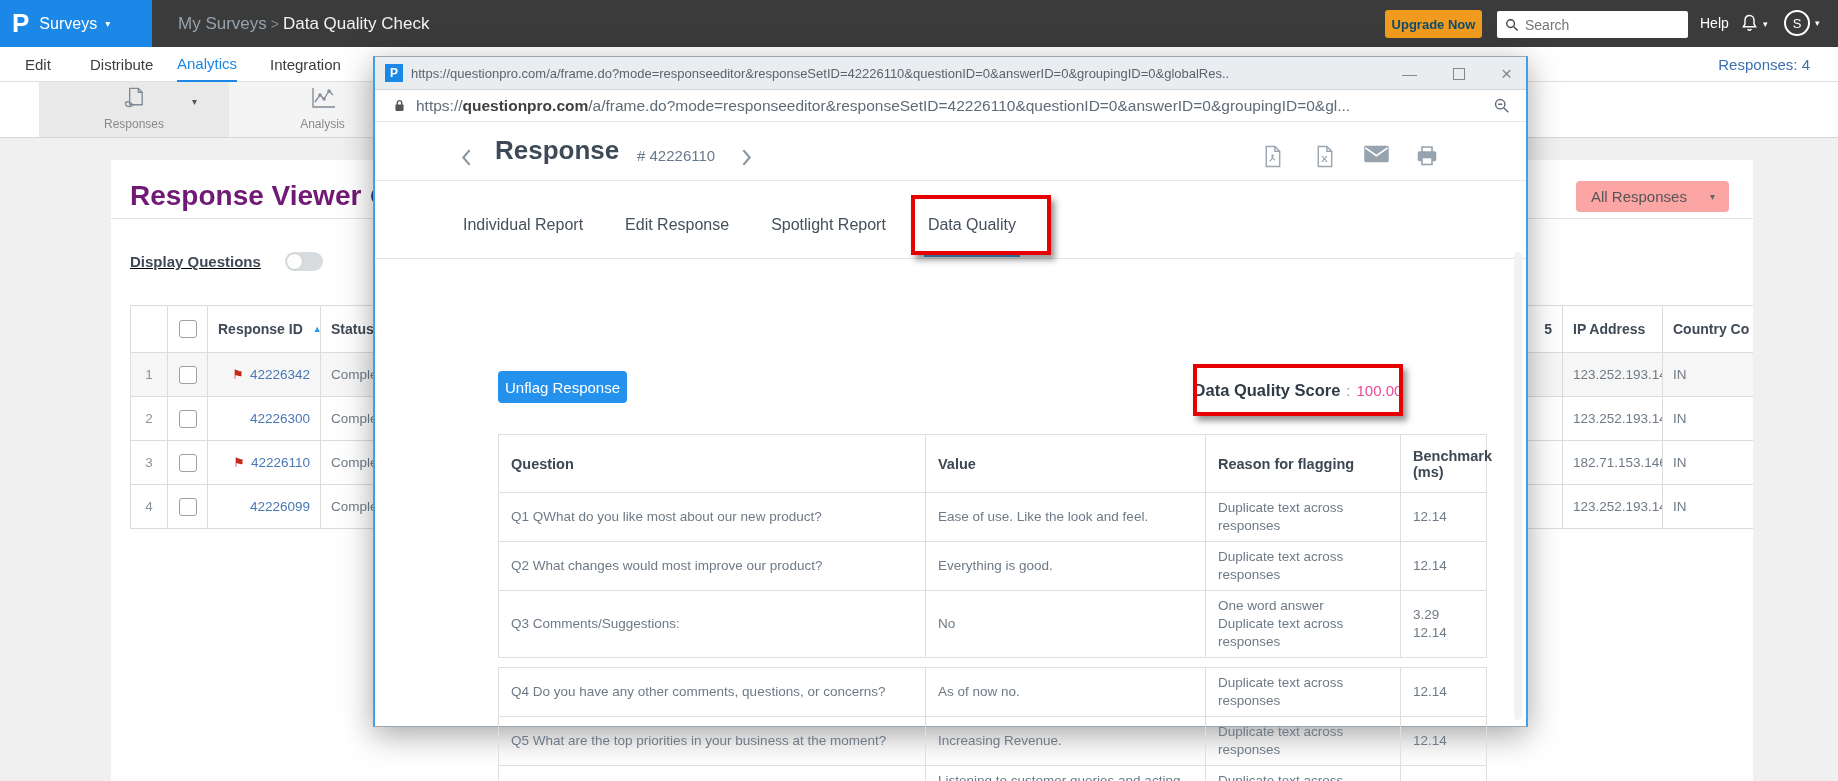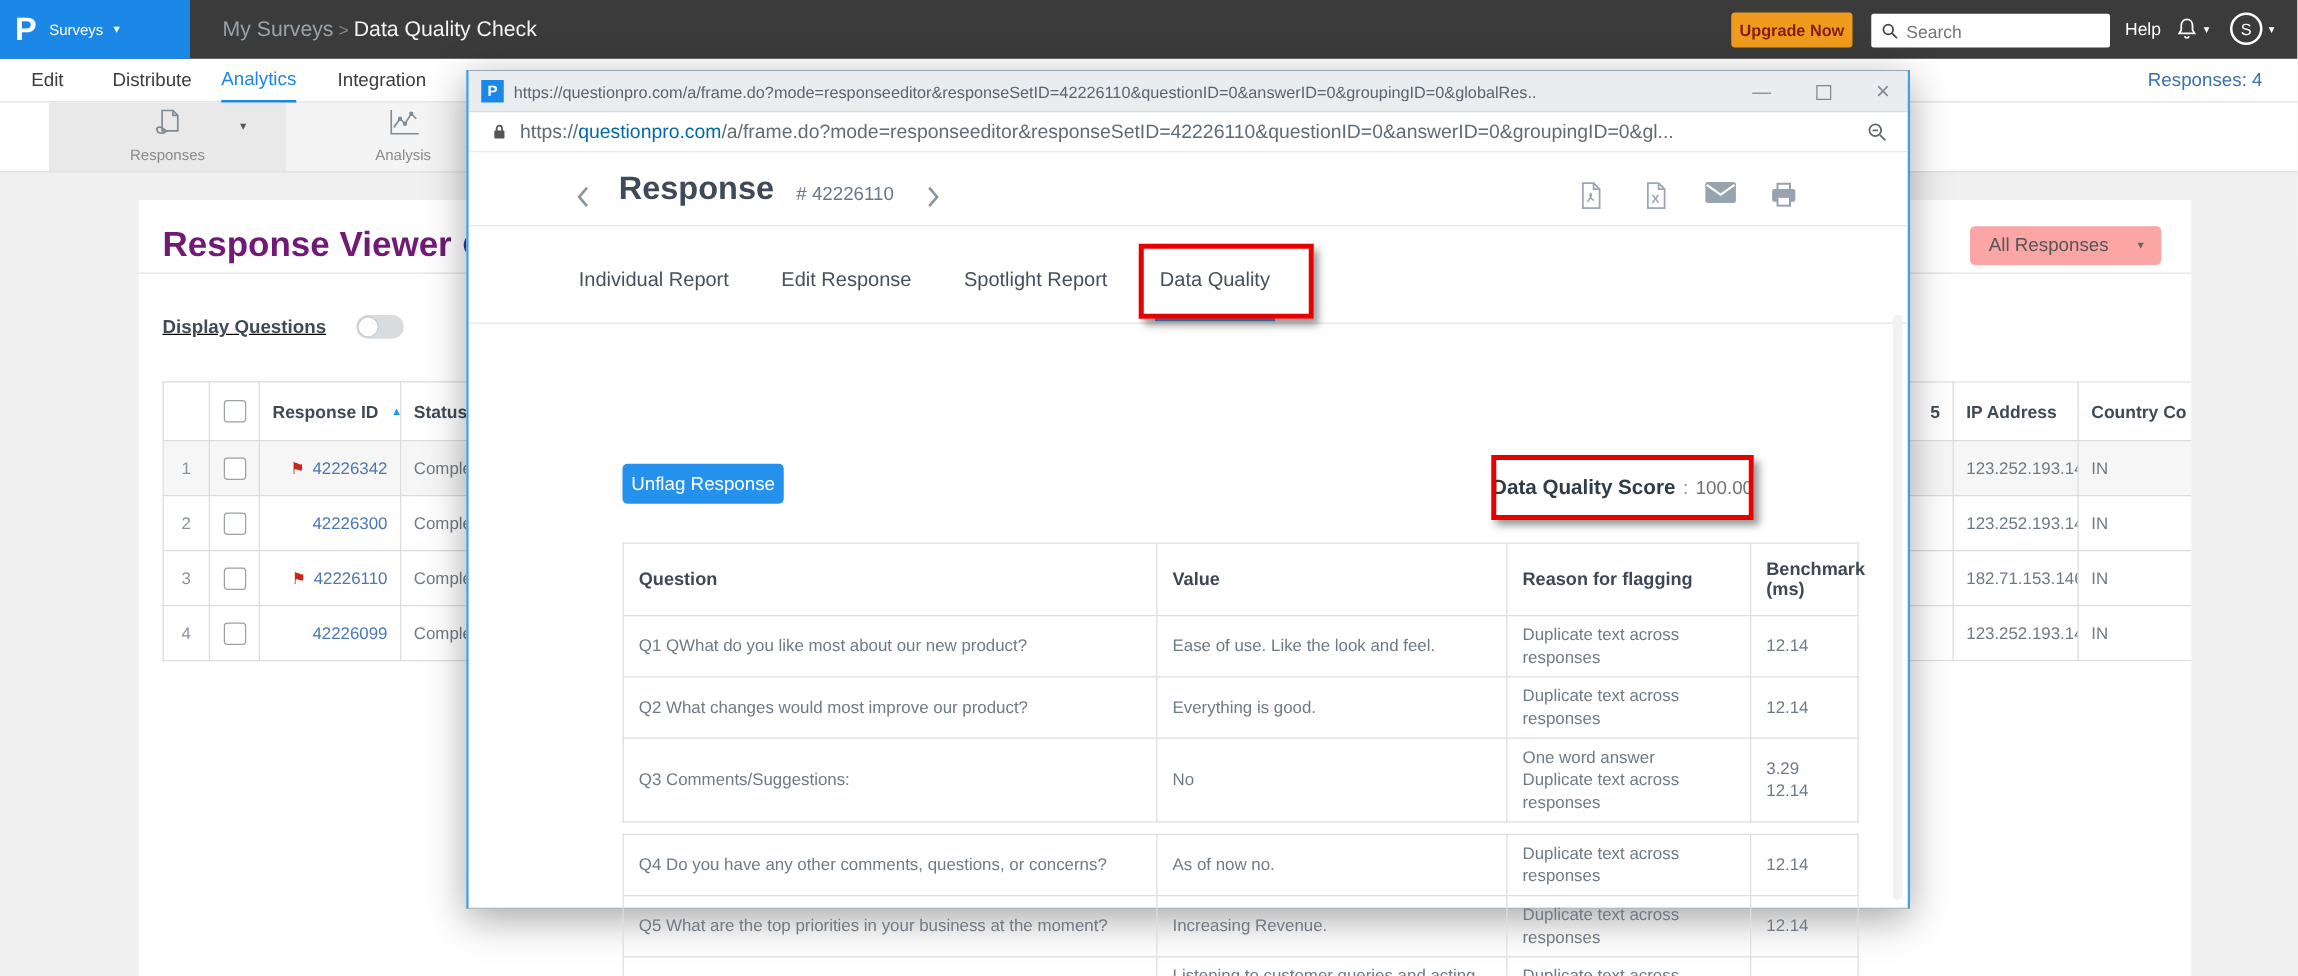--- a/index.html
+++ b/index.html
@@ -5,28 +5,28 @@
   * { margin:0; padding:0; box-sizing:border-box; }
   html,body { width:1838px; height:781px; overflow:hidden;
     font-family:"Liberation Sans","DejaVu Sans",sans-serif; background:#f0f0f0; }
   .screen { position:relative; width:1838px; height:781px; }
 
   
   .topnav { position:absolute; left:0; top:0; width:1838px; height:47px; background:#3b3b3b; z-index:5; }
   .brand { position:absolute; left:0; top:0; width:152px; height:47px; background:#1b87e6;
     display:flex; align-items:center; color:#fff; cursor:pointer; }
   .brand .plogo { font-size:26px; font-weight:800; margin:0 10px 0 12px; }
-  .brand .pname { font-size:12px; }
+  .brand .pname { font-size:16px; }
   .brand .caret { font-size:10px; margin-left:8px; color:#fff; }
   .crumbs { position:absolute; left:178px; top:0; height:47px; display:flex; align-items:center; gap:4px; }
   .crumb-parent { color:#97a2ac; font-size:17px; cursor:pointer; }
   .crumb-sep { color:#7d8791; font-size:14px; }
   .crumb-current { color:#f2f2f2; font-size:17px; }
   .upgrade-btn { position:absolute; left:1385px; top:10px; width:97px; height:28px; background:#f09b1d;
-    border:none; border-radius:3px; color:#7f1d1d; font-size:13px; font-weight:700; cursor:pointer; }
+    border:none; border-radius:3px; color:#0c4a6e; font-size:13px; font-weight:700; cursor:pointer; }
   .searchbox { position:absolute; left:1497px; top:11px; width:191px; height:27px; background:#fff;
     border-radius:2px; display:flex; align-items:center; padding:0 8px; gap:6px; }
   .searchbox input { border:none; outline:none; font-size:14px; color:#444; width:140px; background:transparent; }
   .help-label { position:absolute; left:1700px; top:15px; color:#fff; font-size:14px; cursor:pointer; }
   .bell-wrap { position:absolute; left:1740px; top:13px; display:flex; align-items:center; gap:4px; cursor:pointer; }
   .bell-wrap .caret, .avatar-wrap .caret { color:#fff; font-size:9px; }
   .avatar-wrap { position:absolute; left:1784px; top:10px; display:flex; align-items:center; gap:5px; cursor:pointer; }
   .avatar { width:26px; height:26px; border:2px solid #fff; border-radius:50%; color:#fff;
     font-size:13px; display:flex; align-items:center; justify-content:center; }
 
@@ -97,21 +97,21 @@
     border-bottom:1px solid #cfd6dc; display:flex; align-items:center; padding:0 10px; }
   .favicon { width:18px; height:18px; background:#1b87e6; color:#fff; font-size:12px; font-weight:800;
     display:flex; align-items:center; justify-content:center; margin-right:8px; flex:none; }
   .ptitle-url { font-size:13px; color:#5a646e; white-space:nowrap; overflow:hidden; width:980px; }
   .win-controls { position:absolute; right:14px; top:0; height:33px; display:flex; align-items:center; gap:36px; }
   .wc { color:#80898f; font-size:15px; cursor:pointer; line-height:1; }
   .wc-max { width:12px; height:12px; border:1.5px solid #80898f; }
   .paddress { position:absolute; left:0; top:33px; width:1151px; height:32px; background:#fff;
     border-bottom:1px solid #e4e4e4; display:flex; align-items:center; padding:0 12px 0 18px; gap:10px; }
   .aurl { font-size:15.5px; white-space:nowrap; overflow:hidden; width:1040px; color:#5f6b76; }
-  .aurl .domain { color:#0369a1; font-weight:400; }
+  .aurl .domain { color:#404040; font-weight:700; }
   .zoom-ic { position:absolute; right:16px; top:40px; }
 
   .pbody { position:absolute; left:0; top:65px; width:1151px; height:604px; background:#fff; }
   .resp-header { position:absolute; left:0; top:0; width:1151px; height:59px; border-bottom:1px solid #e7e7e7; }
   .chev { position:absolute; top:26px; cursor:pointer; }
   .chev-left { left:86px; }
   .chev-right { left:366px; }
   .resp-title { position:absolute; left:120px; top:13px; font-size:26px; font-weight:600; color:#3e4a58; }
   .resp-num { position:absolute; left:262px; top:25px; font-size:15px; color:#68788a; }
   .hicons { position:absolute; top:22px; display:flex; cursor:pointer; }
@@ -126,21 +126,21 @@
     z-index:60; pointer-events:none; background:transparent; }
   .annot-tab { left:536px; top:73px; width:140px; height:60px; }
   .annot-score { left:818px; top:242px; width:210px; height:52px; }
 
   .unflag-btn { position:absolute; left:123px; top:249px; width:129px; height:32px; background:#2492ec;
     border:none; border-radius:4px; color:#fff; font-size:15px; cursor:pointer; }
   .score-line { position:absolute; left:830px; top:242px; width:186px; height:52px; display:flex;
     align-items:center; justify-content:center; gap:6px; white-space:nowrap; }
   .score-label { font-size:16.5px; font-weight:700; color:#2f3b47; }
   .score-sep { font-size:15px; color:#8a97a3; }
-  .score-value { font-size:15px; color:#737373; }
+  .score-value { font-size:15px; color:#ec4899; }
 
   .dq-wrap { position:absolute; left:123px; top:312px; width:988px; }
   .dqt { width:988px; table-layout:fixed; }
   .dqt th, .dqt td { border:1px solid #dedede; padding:6px 12px; text-align:left; vertical-align:middle; }
   .dqt th { height:58px; font-size:14.5px; font-weight:700; color:#3d4854; }
   .dqt td { height:31px; font-size:13.5px; color:#6e7a86; line-height:18px; }
   .dqt-gap { height:9px; }
   .scroll-track { position:absolute; right:4px; top:130px; width:8px; height:468px; background:#f2f2f2; border-radius:4px; }
   svg { display:block; }
 </style>

